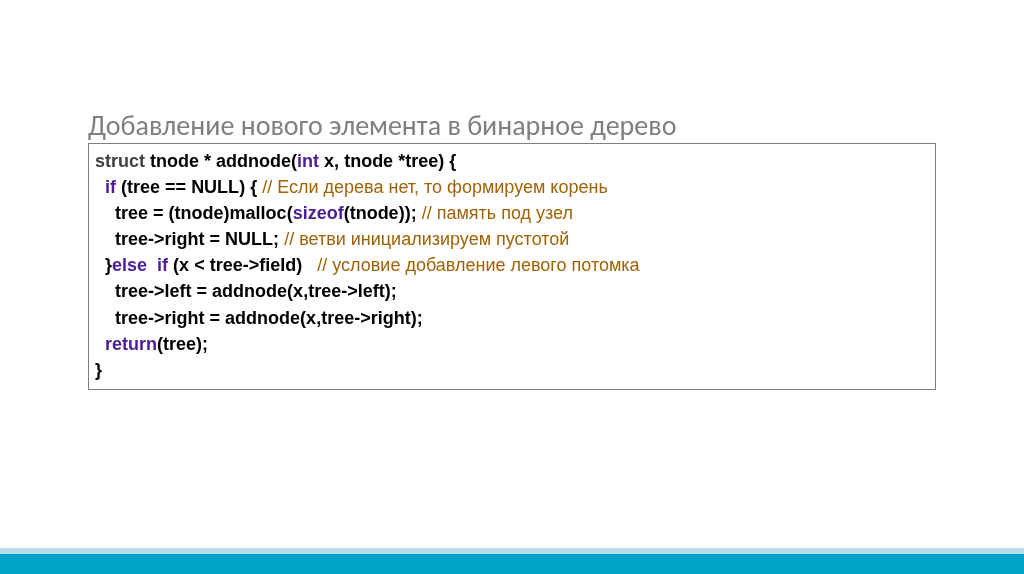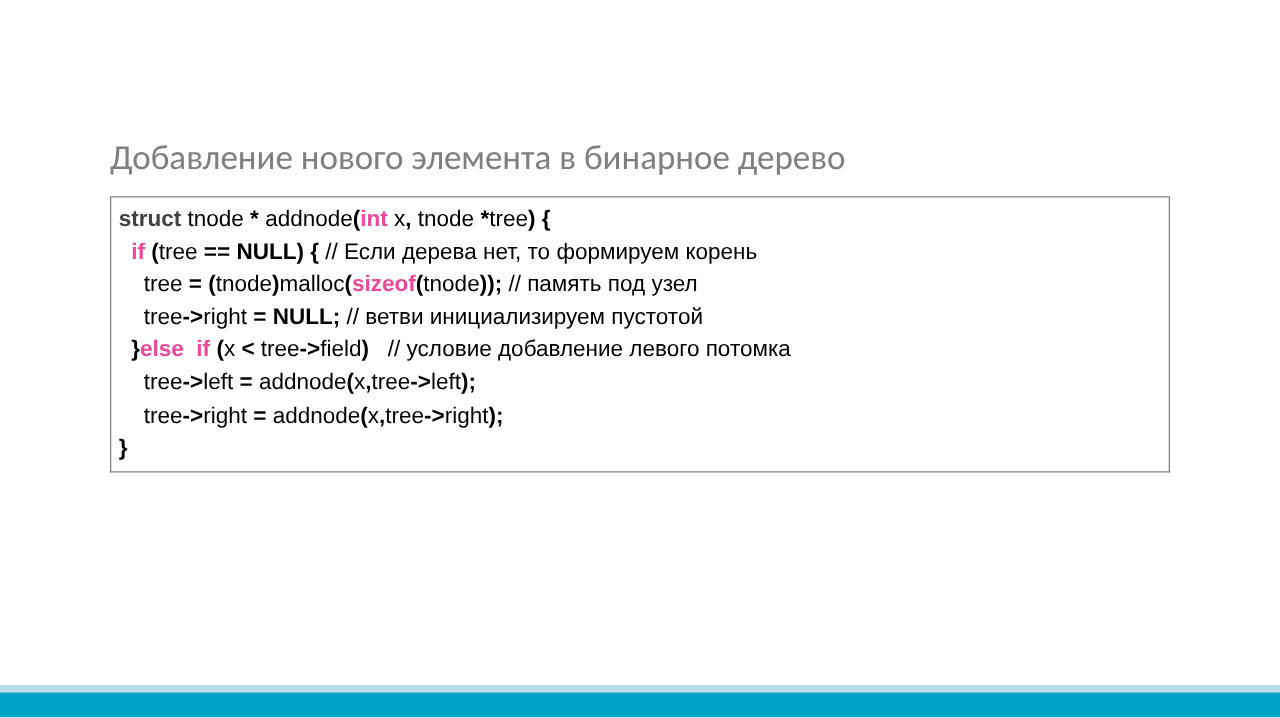--- a/index.html
+++ b/index.html
@@ -11,36 +11,35 @@
   position: relative;
   overflow: hidden;
 }
 .slide {
   padding: 108px 88px 0 88px;
 }
 .title {
   color: #7f7f7f;
   font-size: 28px;
   font-weight: 400;
-  margin-bottom: 14px;
 }
 .codebox {
   border: 1px solid #7f7f7f;
   padding: 4px 6px 6px 6px;
   font-family: Verdana, Geneva, sans-serif;
   font-size: 18px;
   line-height: 1.45;
   color: #000000;
 }
 .codebox .line { white-space: pre; }
 .k-purple { color: #404040; font-weight: 700; }
-.k-blue   { color: #ec4899; font-weight: 700; }
+.k-blue   { color: #4c1d95; font-weight: 700; }
 .op-bold  { font-weight: 700; color: #000000; }
-.ident    { color: #000000; }
-.cmt      { color: #000000; }
+.ident    { color: #000000; font-weight: bold; }
+.cmt      { color: #a16207; }
 .footer {
   position: absolute;
   left: 0; right: 0; bottom: 0;
   height: 26px;
 }
 .footer .bar-light { height: 6px; background: #b9dcea; }
 .footer .bar-accent { height: 20px; background: #00a3c6; }
 </style>
 </head>
 <body>
@@ -60,20 +59,21 @@
 
     <div class="line">    <span class="ident">tree</span><span class="op-bold">-&gt;</span><span class="ident">right</span> <span class="op-bold">=</span> <span class="op-bold">NULL</span><span class="op-bold">;</span> <span class="cmt">// ветви инициализируем пустотой</span></div>
 
     <div class="line">  <span class="op-bold">}</span><span class="k-blue">else</span>  <span class="k-blue">if</span> <span class="op-bold">(</span><span class="ident">x</span> <span class="op-bold">&lt;</span> <span class="ident">tree</span><span class="op-bold">-&gt;</span><span class="ident">field</span><span class="op-bold">)</span>   <span class="cmt">// условие добавление левого потомка</span></div>
 
     <div class="line">    <span class="ident">tree</span><span class="op-bold">-&gt;</span><span class="ident">left</span> <span class="op-bold">=</span> <span class="ident">addnode</span><span class="op-bold">(</span><span class="ident">x</span><span class="op-bold">,</span><span class="ident">tree</span><span class="op-bold">-&gt;</span><span class="ident">left</span><span class="op-bold">)</span><span class="op-bold">;</span></div>
 
 
     <div class="line">    <span class="ident">tree</span><span class="op-bold">-&gt;</span><span class="ident">right</span> <span class="op-bold">=</span> <span class="ident">addnode</span><span class="op-bold">(</span><span class="ident">x</span><span class="op-bold">,</span><span class="ident">tree</span><span class="op-bold">-&gt;</span><span class="ident">right</span><span class="op-bold">)</span><span class="op-bold">;</span></div>
 
+    <div class="line">  <span class="k-blue">return</span><span class="op-bold">(</span><span class="ident">tree</span><span class="op-bold">)</span><span class="op-bold">;</span></div>
 
     <div class="line"><span class="op-bold">}</span></div>
   </div>
 </div>
 
 <div class="footer">
   <div class="bar-light"></div>
   <div class="bar-accent"></div>
 </div>
 

